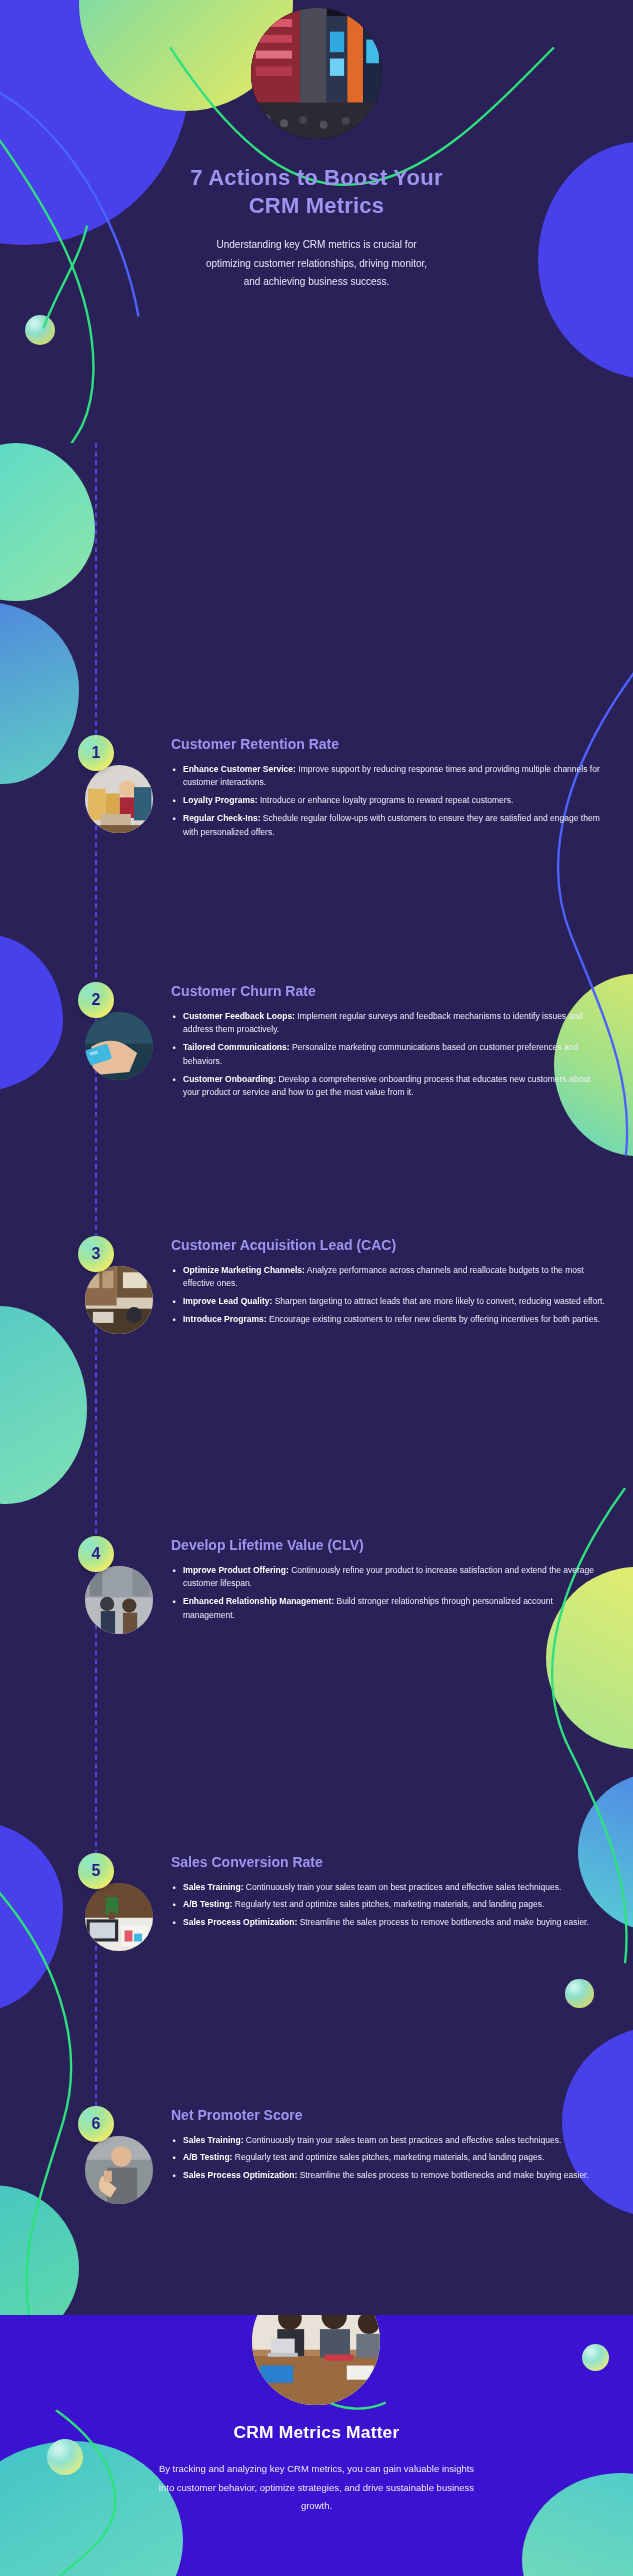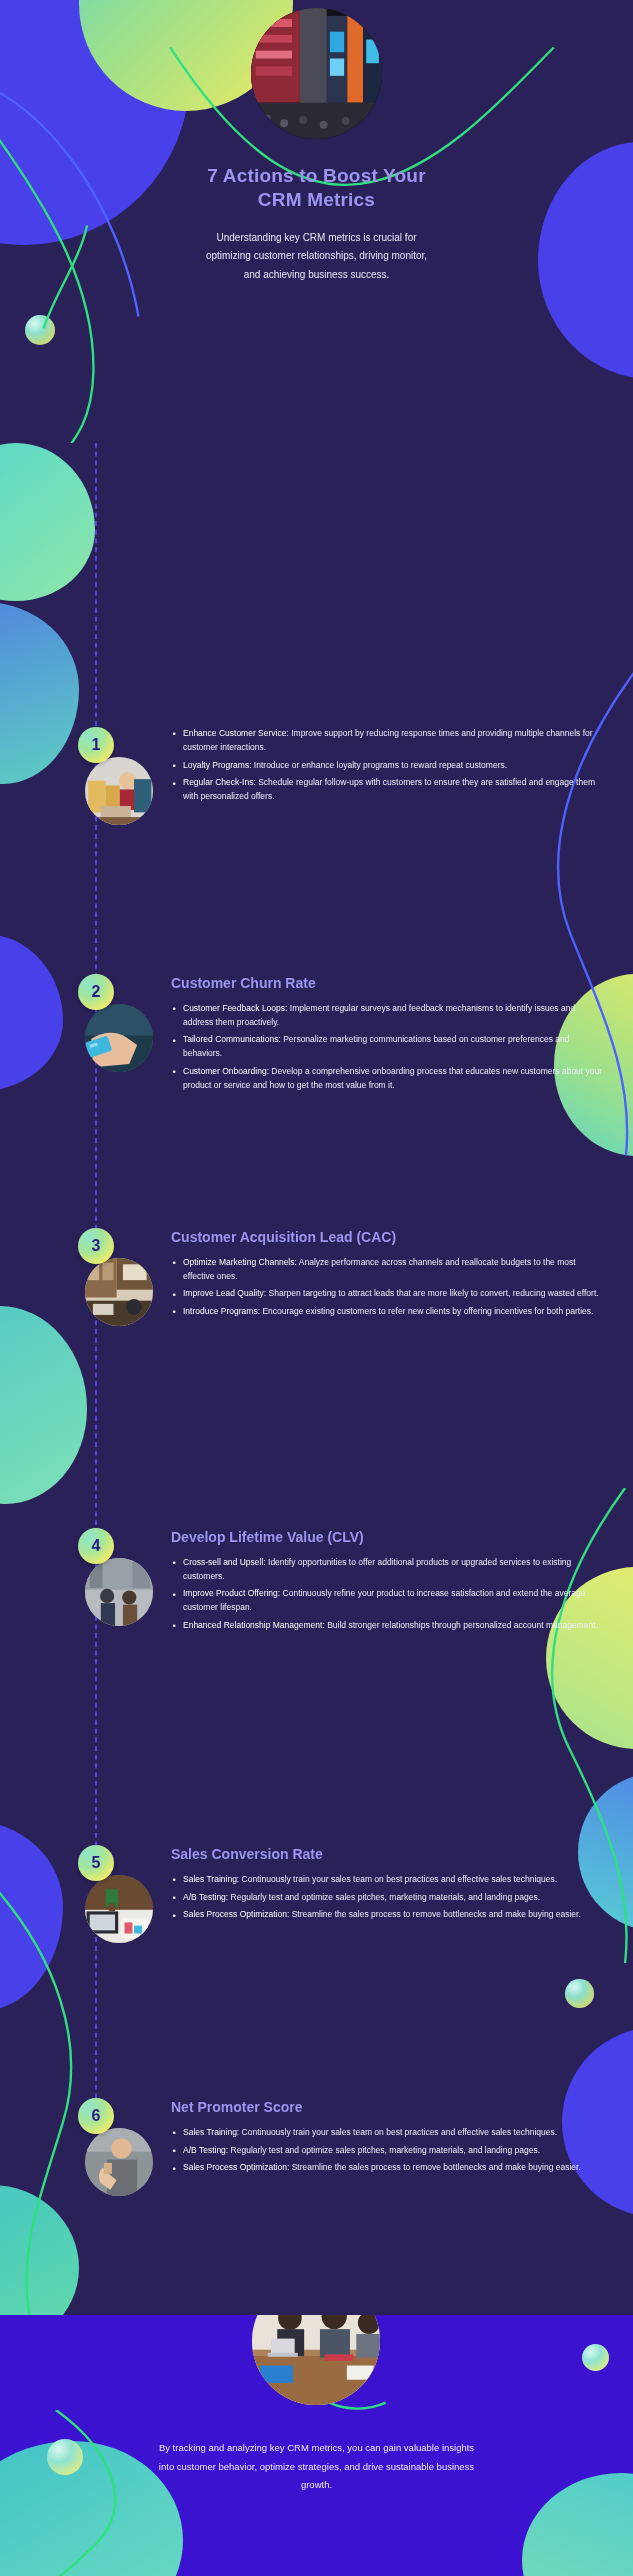--- a/index.html
+++ b/index.html
@@ -109,21 +109,21 @@
   .header { position: relative; z-index: 3; padding-top: 8px; text-align: center; }
   .hero-photo {
     width: 131px; height: 131px; margin: 0 auto;
     border-radius: 50%; overflow: hidden;
     background: #17171f; position: relative;
   }
   .hero-photo .city { position: absolute; inset: 0; }
 
   .title {
     margin: 25px auto 0; width: 340px;
-    font-size: 19px; line-height: 1.28; font-weight: bold;
+    font-size: 22px; line-height: 1.28; font-weight: bold;
     color: #9d95f0; letter-spacing: 0.2px; text-align: center;
   }
   .subtitle {
     margin: 16px auto 0; width: 332px;
     font-size: 10px; line-height: 1.85; color: #e9e7f7;
   }
 
   
   .timeline-line {
     position: absolute; left: 95px; top: 443px; width: 2.4px; height: 1678px;
@@ -157,21 +157,21 @@
   }
   ul.points { list-style: none; }
   ul.points li {
     position: relative; padding-left: 12px; margin-bottom: 4px;
     font-size: 8.5px; line-height: 1.62; color: #f0eef9;
   }
   ul.points li::before {
     content: "•"; position: absolute; left: 1.6px; top: -0.8px;
     color: #f0eef9; font-size: 9.5px;
   }
-  ul.points li b { font-weight: normal; color: #ffffff; text-align: center; }
+  ul.points li b { font-weight: bold; color: #ffffff; text-align: center; }
 
   
   .footer {
     position: absolute; left: 0; bottom: 0; width: 633px; height: 261px;
     background: #3a12cf; overflow: hidden; z-index: 5;
   }
   .footer .fbg { position: absolute; inset: 0; overflow: hidden; }
   .f-teal {
     position: absolute; left: -47px; bottom: -63px; width: 230px; height: 198px;
     background: linear-gradient(150deg,#3fc2c8 0%, #6fdcc0 100%);
@@ -298,20 +298,21 @@
             <rect x="4" y="30" width="22" height="40" fill="#e2b95e"></rect>
             <rect x="26" y="36" width="18" height="34" fill="#d8a94c"></rect>
             <circle cx="54" cy="30" r="11" fill="#e8c39a"></circle>
             <rect x="44" y="41" width="22" height="26" fill="#a8283a"></rect>
             <rect x="20" y="62" width="38" height="16" fill="#c9b49a"></rect>
             <rect x="62" y="28" width="22" height="42" fill="#2f5f79"></rect>
             <rect x="0" y="76" width="86" height="10" fill="#7a5b3e"></rect>
           </svg>
     </div>
     <div class="body-col">
+      <div class="sec-title">Customer Retention Rate</div>
       <ul class="points">
             <li><b>Enhance Customer Service:</b><span> Improve support by reducing response times and providing multiple channels for customer interactions.</span></li>
             <li><b>Loyalty Programs:</b><span> Introduce or enhance loyalty programs to reward repeat customers.</span></li>
             <li><b>Regular Check-Ins:</b><span> Schedule regular follow-ups with customers to ensure they are satisfied and engage them with personalized offers.</span></li>
           </ul>
     </div>
   </div>
   <div class="section" style="position:absolute;left:0;right:0;top:690px;">
     <div class="badge" style="top:0;">
       <span>2</span>
@@ -372,21 +373,20 @@
             <rect x="60" y="2" width="22" height="36" fill="#868d96"></rect>
             <circle cx="28" cy="48" r="9" fill="#3a3a44"></circle>
             <rect x="20" y="57" width="18" height="29" fill="#2f3a52"></rect>
             <circle cx="56" cy="50" r="9" fill="#4a3a2e"></circle>
             <rect x="48" y="59" width="18" height="27" fill="#6a4f3a"></rect>
           </svg>
     </div>
     <div class="body-col">
       <div class="sec-title">Develop Lifetime Value (CLV)</div>
       <ul class="points">
-            <li><b>Cross-sell and Upsell:</b><span> Identify opportunities to offer additional products or upgraded services to existing customers.</span></li>
             <li><b>Improve Product Offering:</b><span> Continuously refine your product to increase satisfaction and extend the average customer lifespan.</span></li>
             <li><b>Enhanced Relationship Management:</b><span> Build stronger relationships through personalized account management.</span></li>
           </ul>
     </div>
   </div>
   <div class="section" style="position:absolute;left:0;right:0;top:1561px;">
     <div class="badge" style="top:0;">
       <span>5</span>
     </div>
     <div class="thumb" style="top:30px;">
@@ -487,20 +487,21 @@
           <rect x="24" y="78" width="30" height="20" fill="#d8d8de"></rect>
           <rect x="20" y="96" width="38" height="5" fill="#c2c2cc"></rect>
           <rect x="92" y="98" width="36" height="8" fill="#cc3a4a"></rect>
           <rect x="120" y="112" width="34" height="18" fill="#f2f0ea"></rect>
           <rect x="10" y="112" width="42" height="22" fill="#2b7fd0"></rect>
         </svg>
       </div>
     </div>
 
     <div class="footer-content">
+      <div class="footer-title">CRM Metrics Matter</div>
       <div class="footer-text">
         <span>By tracking and analyzing key CRM metrics, you can gain valuable insights</span><br>
         <span>into customer behavior, optimize strategies, and drive sustainable business</span><br>
         <span>growth.</span>
       </div>
     </div>
   </div>
 
 </div>
 

